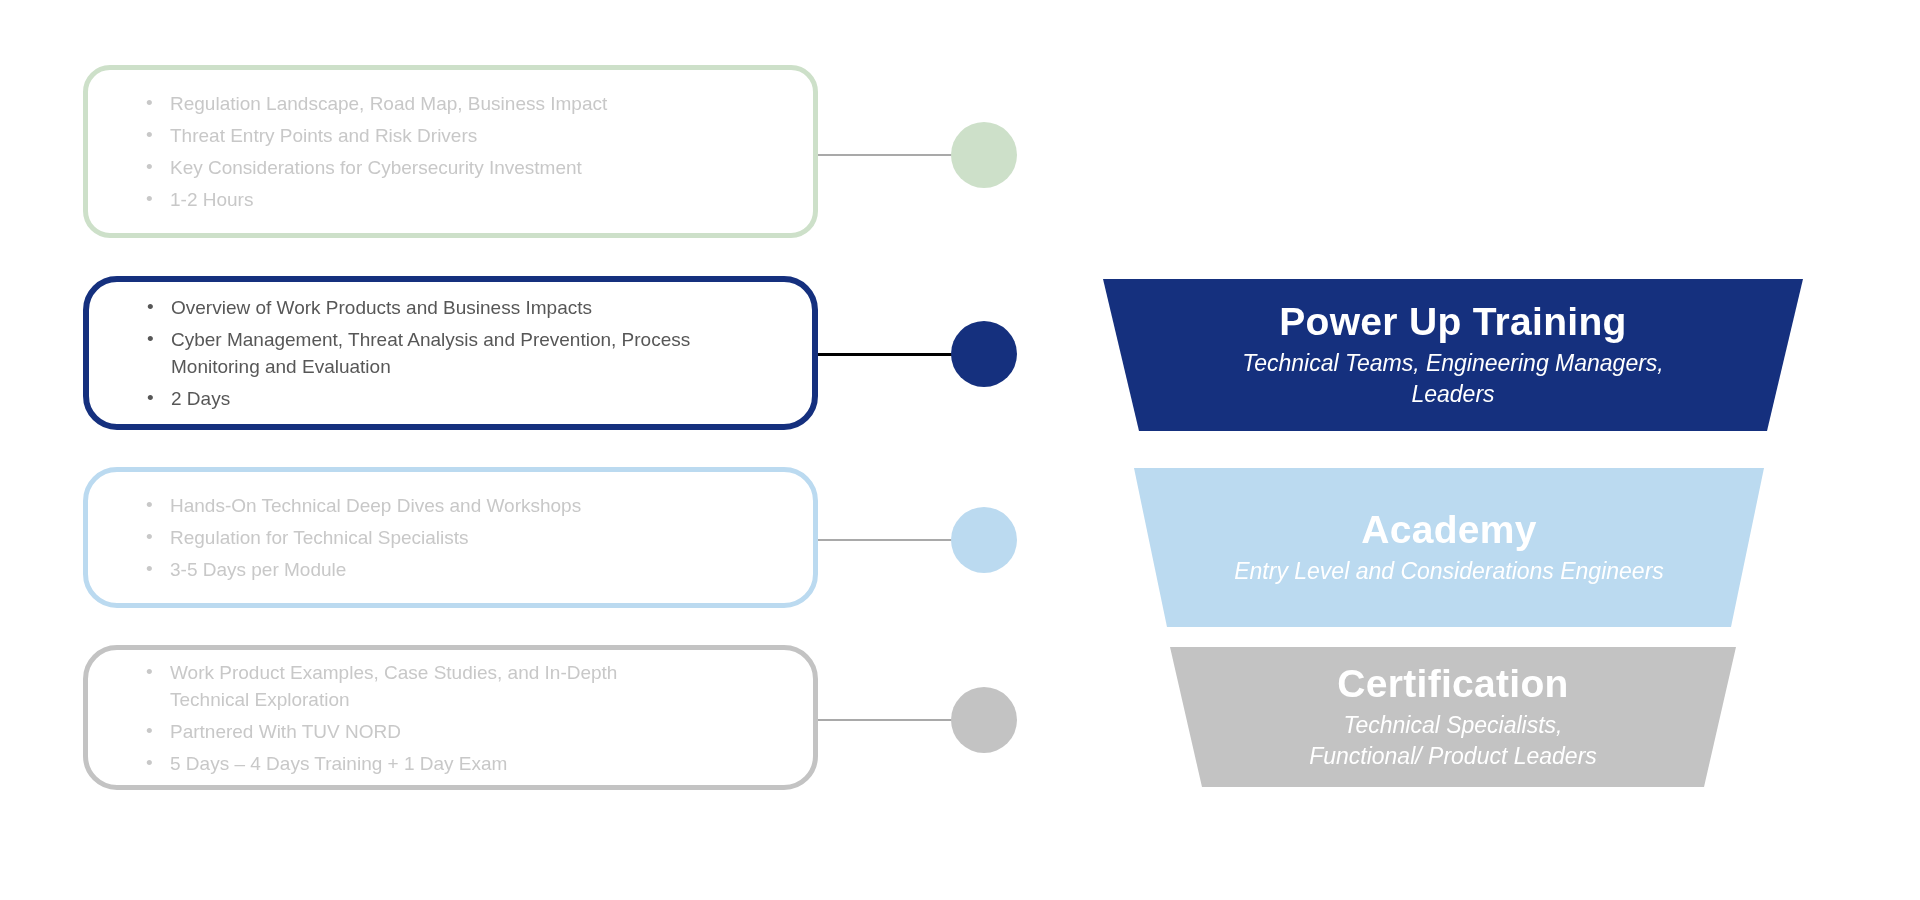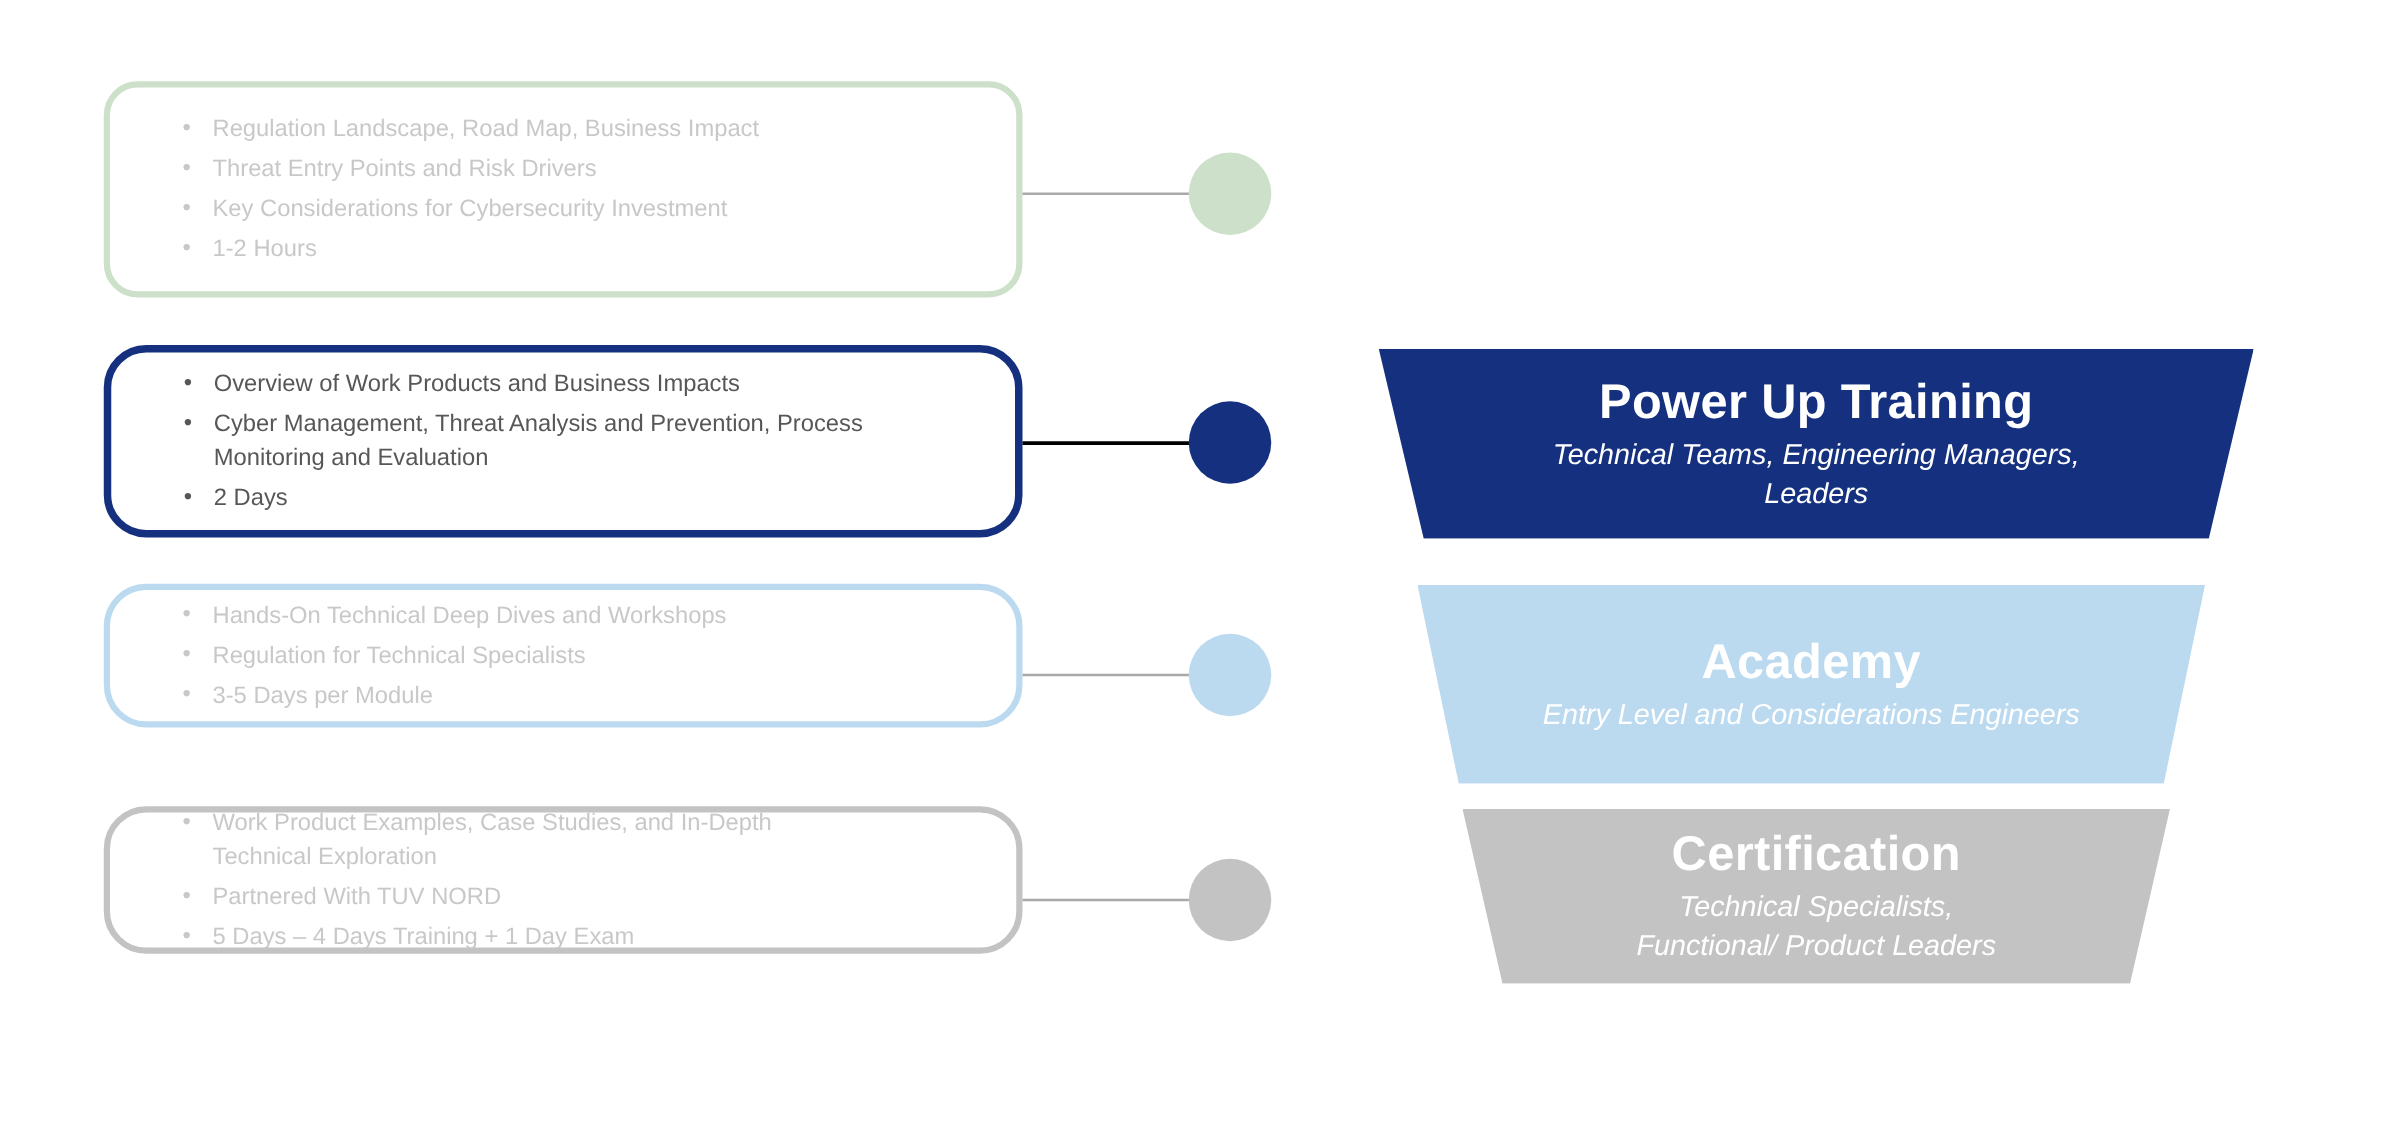--- a/index.html
+++ b/index.html
@@ -11,22 +11,22 @@
   }
 
   
   .detail-box {
     position:absolute; left:83px; width:735px; box-sizing:border-box;
     background:#fff; border-style:solid; border-radius:34px;
     display:flex; align-items:center;
   }
   .box-exec  { top:65px;  height:173px; border-width:5px; border-color:var(--green);border-radius:27px; }
   .box-power { top:276px; height:154px; border-width:6px; border-color:var(--navy); }
-  .box-acad  { top:467px; height:115px; border-width:5px; border-color:var(--lightblue); }
-  .box-cert  { top:645px; height:118px; border-width:5px; border-color:var(--gray); }
+  .box-acad  { top:467px; height:141px; border-width:5px; border-color:var(--lightblue); }
+  .box-cert  { top:645px; height:145px; border-width:5px; border-color:var(--gray); }
 
   ul.bullets { list-style:none; margin:0; padding:0 10px 0 56px; }
   ul.bullets li {
     position:relative; padding-left:26px; margin:5px 0;
     font-size:19px; line-height:27px; max-width:520px;
   }
   ul.bullets li::before { content:"•"; position:absolute; left:2px; top:-1px; }
   .muted  { color:var(--muted_text); }
   .active-text { color:var(--active_text); }
 

